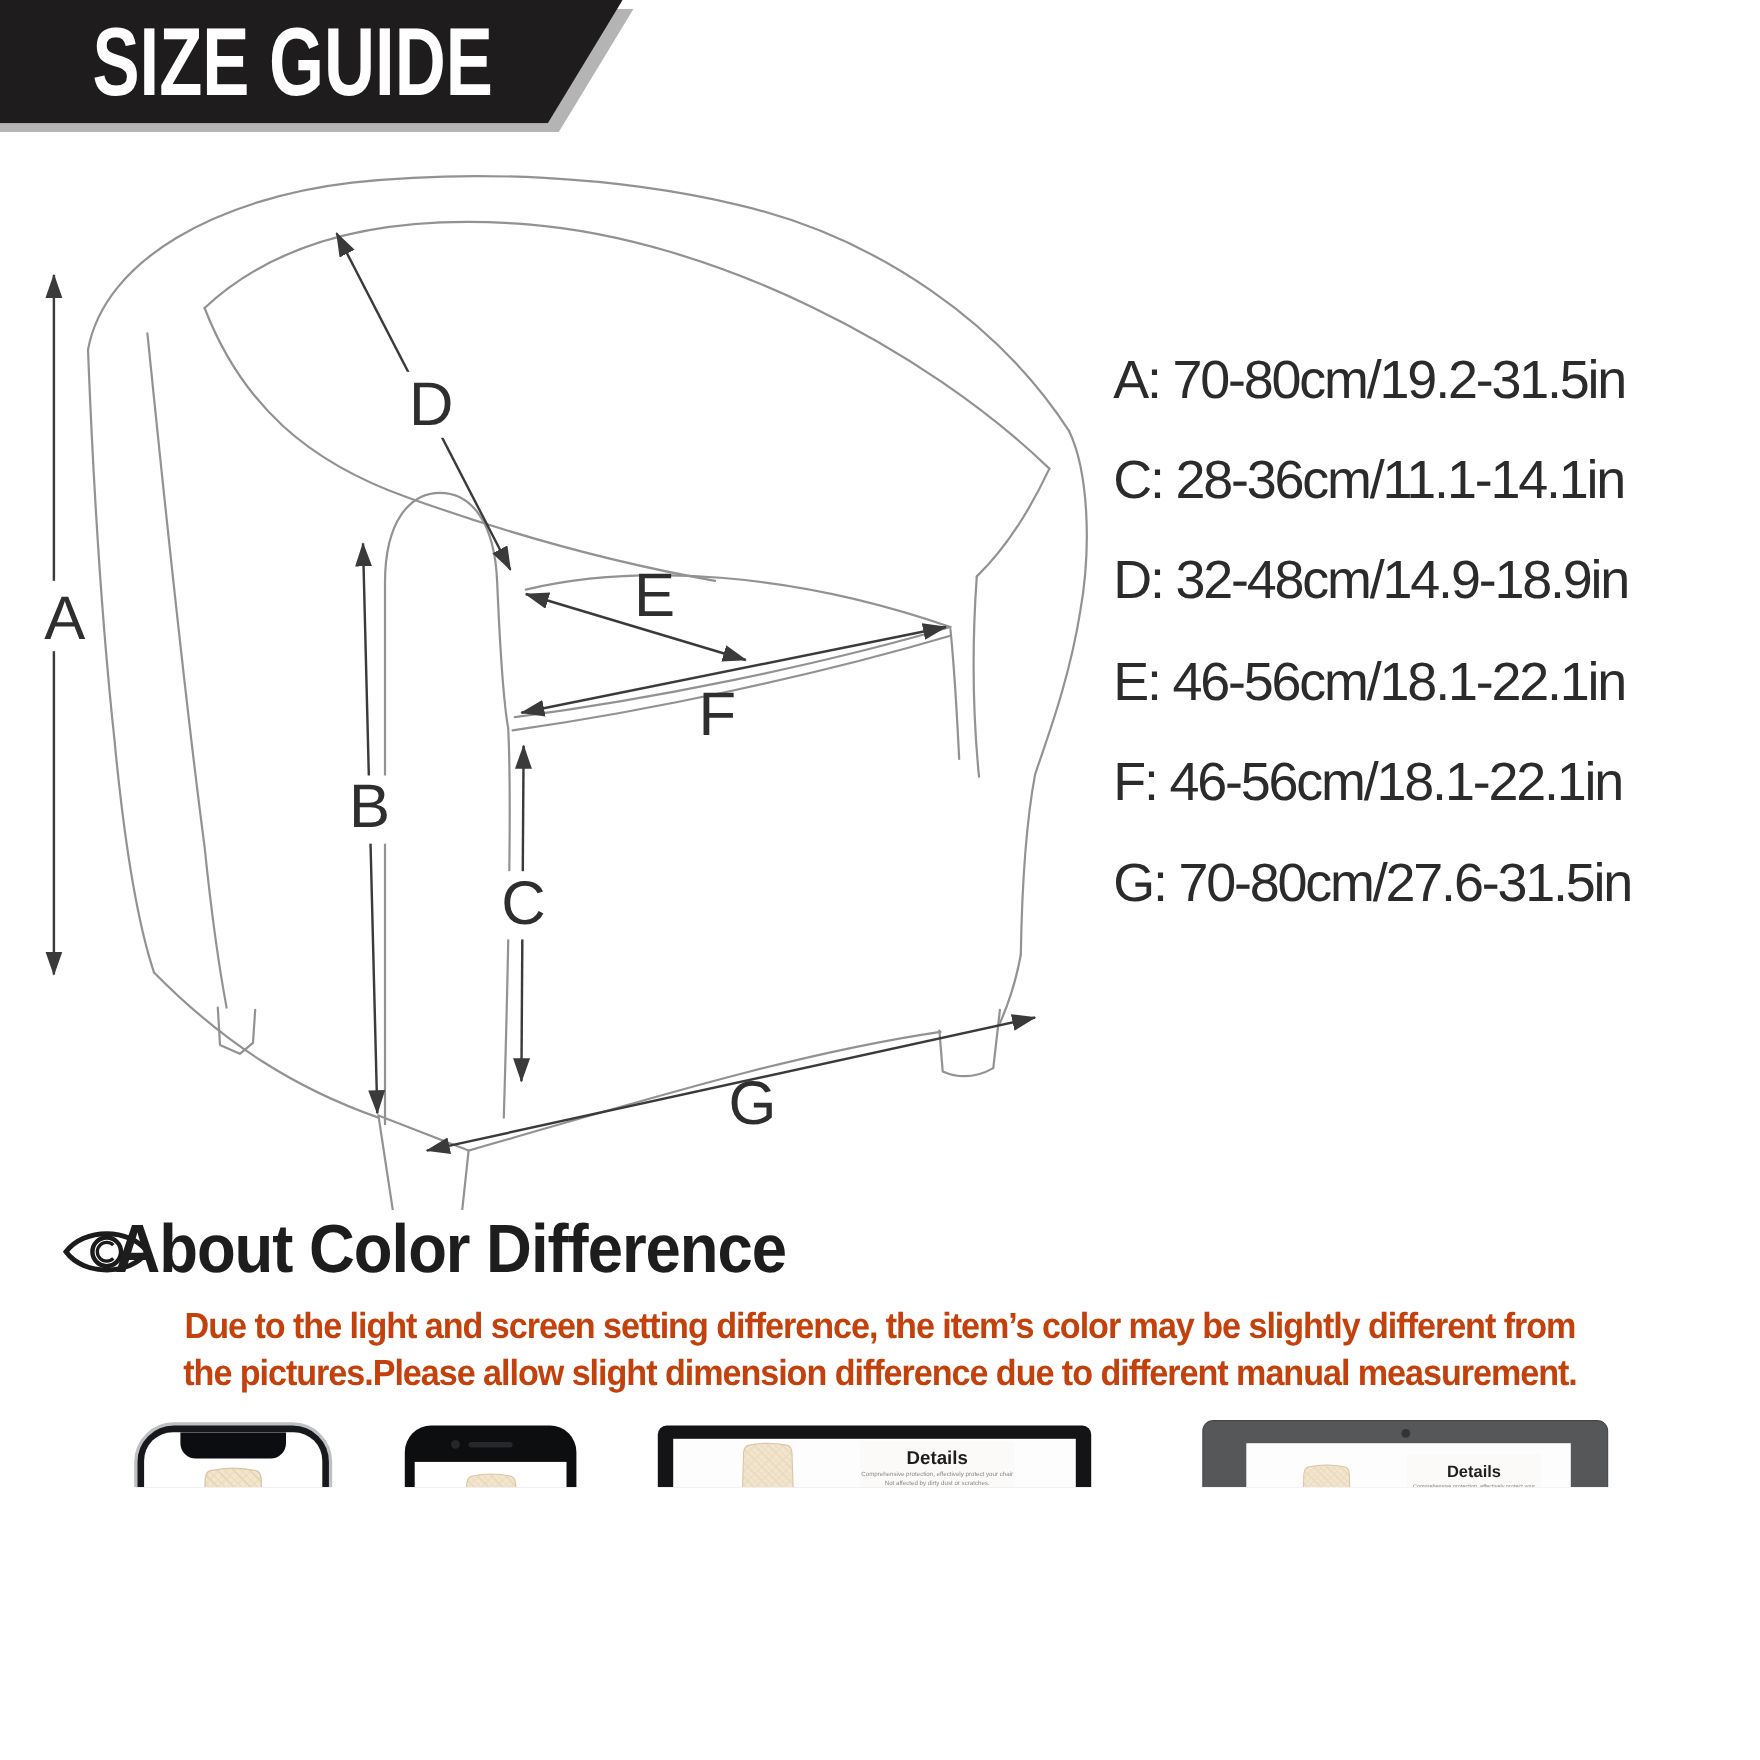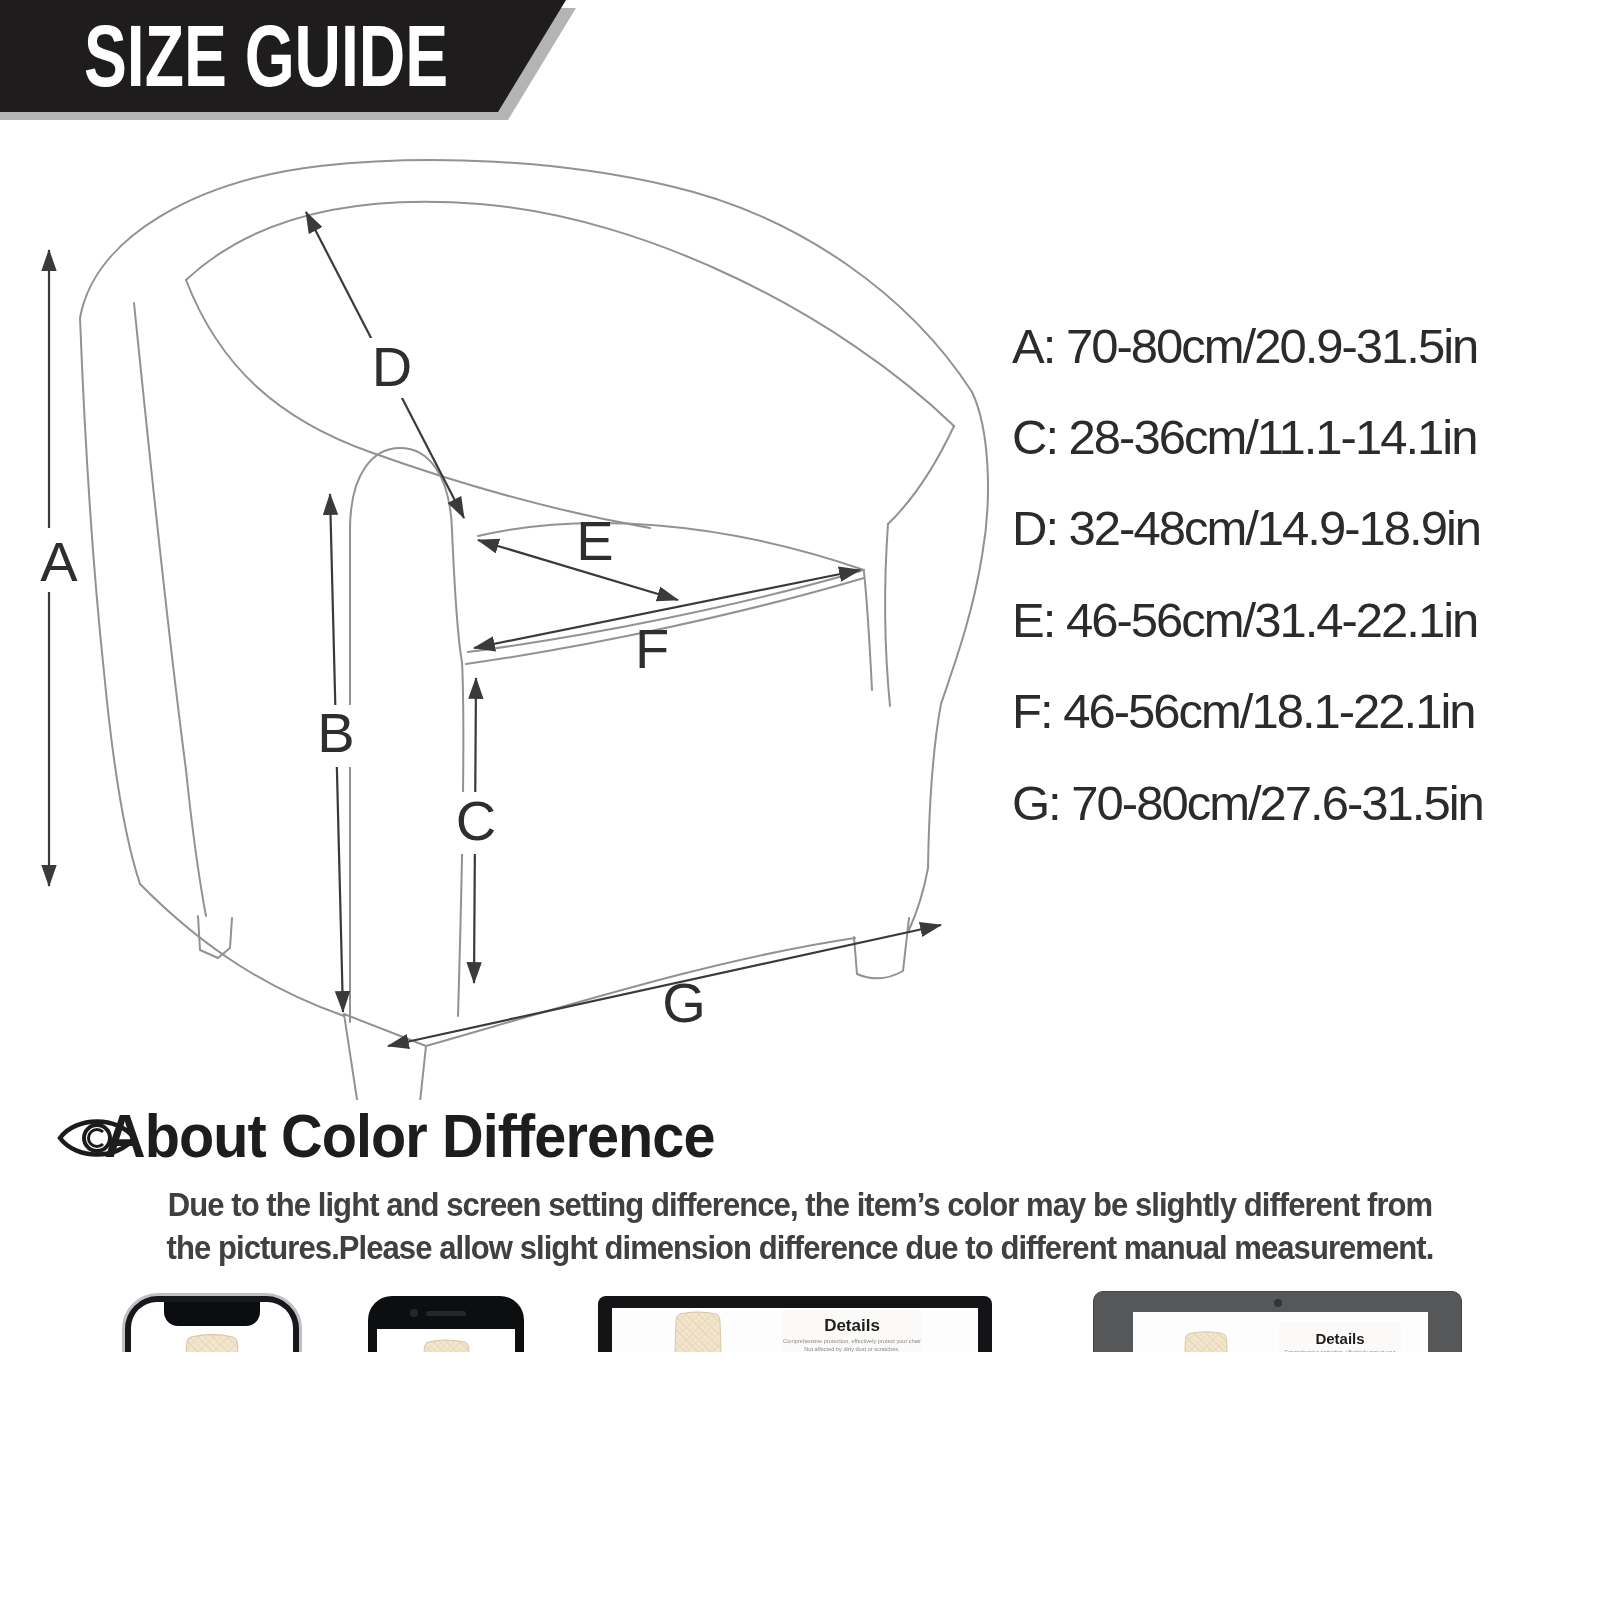--- a/index.html
+++ b/index.html
@@ -25,21 +25,21 @@
 
   
   .measurements{position:absolute;left:1012px;top:300px;width:540px;}
   .m-row{height:91.4px;display:flex;align-items:center;font-size:49px;letter-spacing:-2px;
     color:#2b2b2b;white-space:nowrap;}
 
   
   .eye-icon{position:absolute;left:56px;top:1110px;}
   .color-heading{position:absolute;left:104px;top:1100px;font-size:62px;font-weight:700;color:#1d1d1d;
     white-space:nowrap;transform:scaleX(.93);transform-origin:0 0;letter-spacing:-1px;}
-  .note{position:absolute;left:0;top:1183px;width:1600px;text-align:center;color:#404040;}
+  .note{position:absolute;left:0;top:1183px;width:1600px;text-align:center;color:#c2410c;}
   .note-line{font-size:33px;font-weight:700;line-height:43px;letter-spacing:-1px;
     transform:scaleX(.94);transform-origin:50% 50%;white-space:nowrap;}
 
   
   .phone1{position:absolute;left:122px;top:1293px;width:180px;height:298px;background:#17181c;
     border:3px solid #bfc0c4;border-radius:36px;box-sizing:border-box;}
   .phone1-screen{position:absolute;left:6px;right:6px;top:6px;bottom:6px;background:#fff;
     border-radius:26px;overflow:hidden;display:flex;justify-content:center;}
   .phone1-notch{position:absolute;top:0;left:50%;transform:translateX(-50%);width:96px;height:24px;
     background:#0c0d10;border-radius:0 0 14px 14px;}
@@ -200,24 +200,24 @@
       <text class="dim-label" x="392" y="386" text-anchor="middle">D</text>
       <text class="dim-label" x="595" y="560" text-anchor="middle">E</text>
       <text class="dim-label" x="652" y="668" text-anchor="middle">F</text>
       <text class="dim-label" x="336" y="752" text-anchor="middle">B</text>
       <text class="dim-label" x="476" y="840" text-anchor="middle">C</text>
       <text class="dim-label" x="684" y="1022" text-anchor="middle">G</text>
     </g>
   </svg>
 
   <div class="measurements">
-    <div class="m-row">A: 70-80cm/20.9-31.5in</div>
+    <div class="m-row">A: 70-80cm/19.2-31.5in</div>
     <div class="m-row">C: 28-36cm/11.1-14.1in</div>
     <div class="m-row">D: 32-48cm/14.9-18.9in</div>
-    <div class="m-row">E: 46-56cm/31.4-22.1in</div>
+    <div class="m-row">E: 46-56cm/18.1-22.1in</div>
     <div class="m-row">F: 46-56cm/18.1-22.1in</div>
     <div class="m-row">G: 70-80cm/27.6-31.5in</div>
   </div>
 
   <svg class="eye-icon" width="82" height="56" viewBox="0 0 82 56">
     <path d="M4,28 C20,6 62,6 78,28 C62,50 20,50 4,28 Z" fill="none" stroke="#1b1b1b" stroke-width="4.5"></path>
     <circle cx="41" cy="28" r="13" fill="none" stroke="#1b1b1b" stroke-width="4"></circle>
     <path d="M47,22 A8.5,8.5 0 1 0 47,34" fill="none" stroke="#1b1b1b" stroke-width="3"></path>
   </svg>
   <div class="color-heading">About Color Difference</div>

